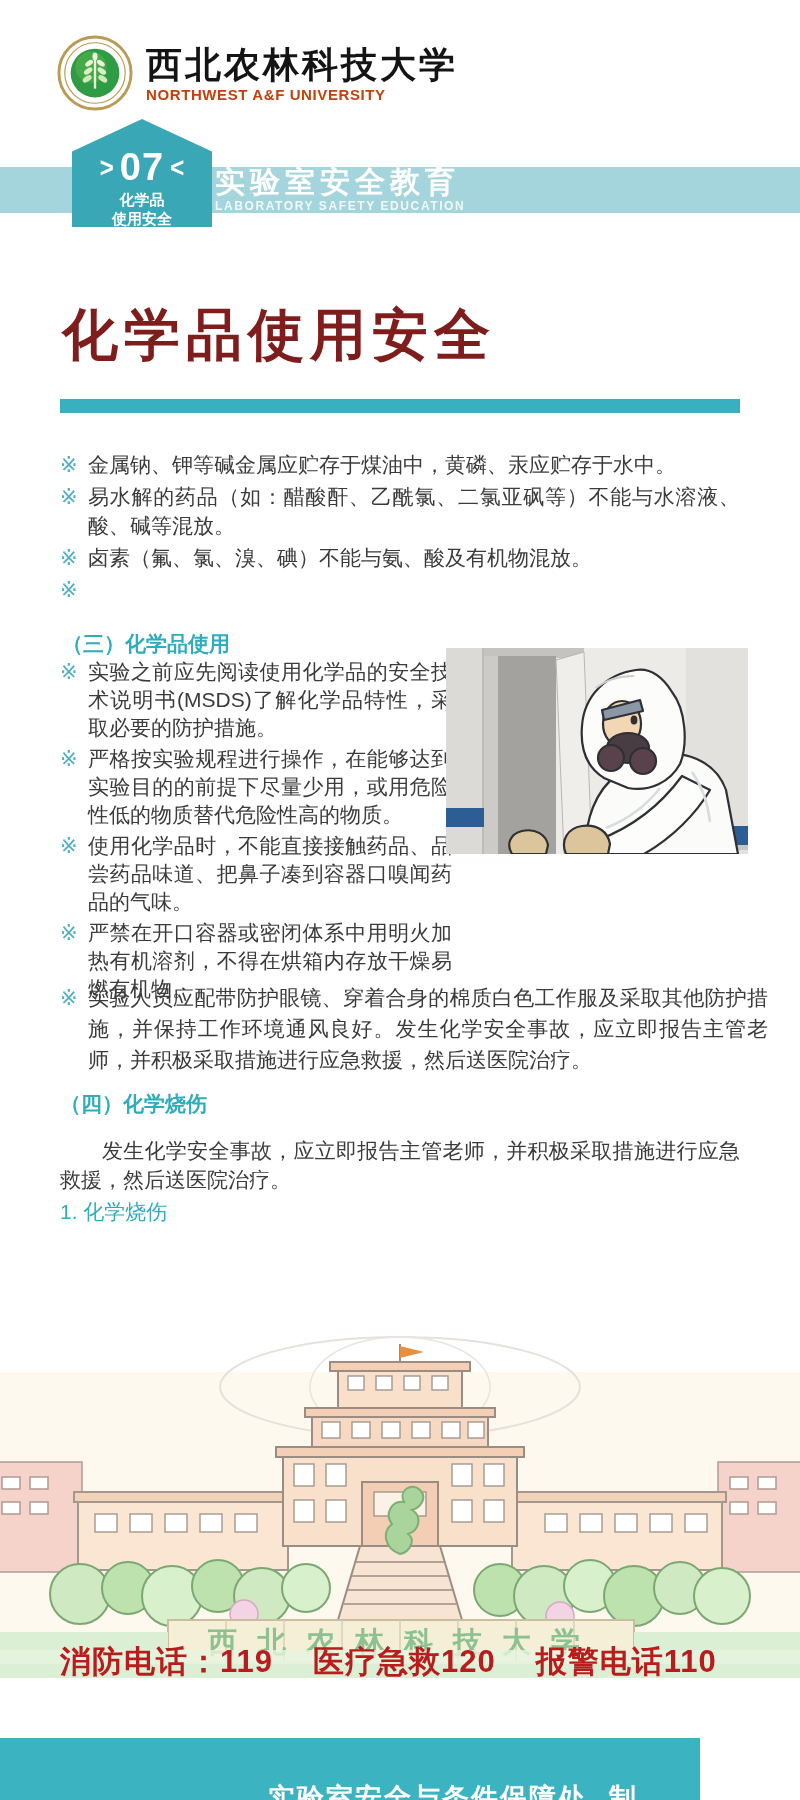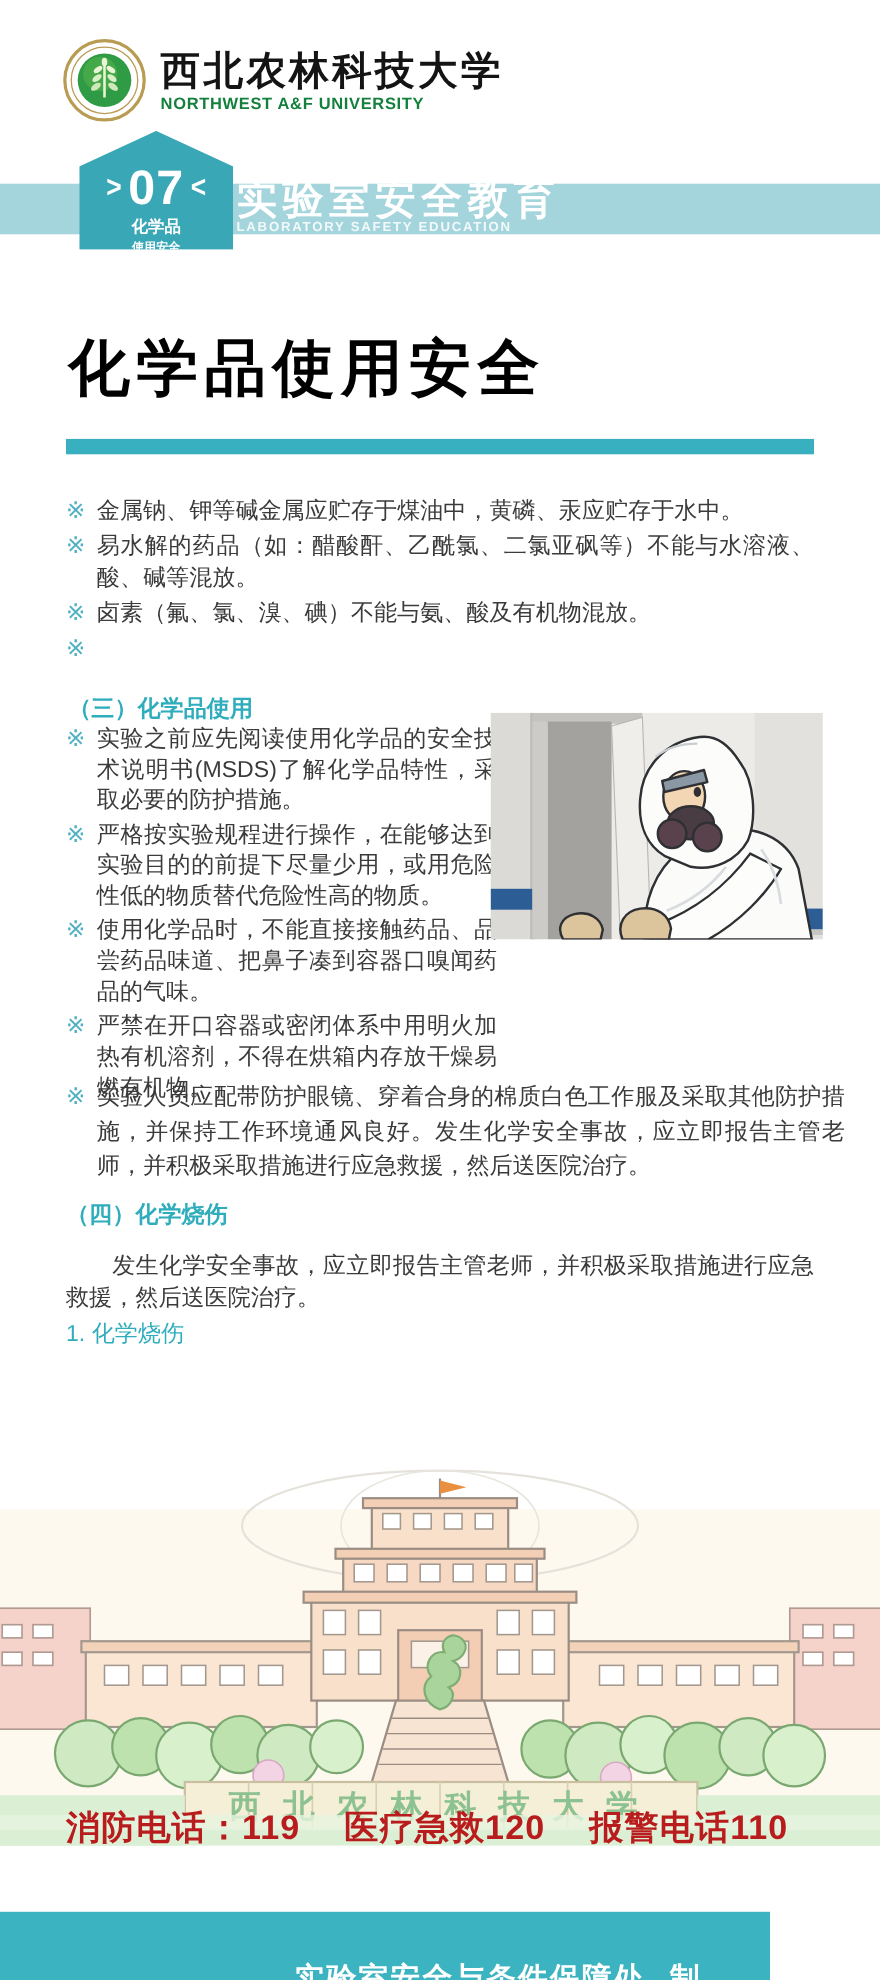--- a/index.html
+++ b/index.html
@@ -4,39 +4,39 @@
 <style>
   html,body{margin:0;padding:0;}
   body{width:800px;height:1800px;position:relative;background:#ffffff;
        font-family:"Liberation Sans","DejaVu Sans",sans-serif;overflow:hidden;}
 
   
   .header{position:absolute;top:34px;left:56px;display:flex;align-items:center;gap:12px;}
   .uni-names{display:flex;flex-direction:column;}
   .uni-cn{font-family:"DejaVu Serif","Liberation Serif",serif;font-weight:bold;
           font-size:36px;color:#141414;letter-spacing:3px;line-height:40px;}
-  .uni-en{font-size:15px;font-weight:bold;color:#15803d;letter-spacing:0.6px;margin-top:2px;}
+  .uni-en{font-size:15px;font-weight:bold;color:#c2410c;letter-spacing:0.6px;margin-top:2px;}
 
   
   .band{position:absolute;top:167px;left:0;width:800px;height:46px;background:#a5d5dc;}
   .banner-text{position:absolute;top:166px;left:215px;color:#ffffff;}
-  .banner-cn{font-size:37px;font-weight:900;letter-spacing:5px;line-height:32px;text-align:right;}
+  .banner-cn{font-size:30px;font-weight:900;letter-spacing:5px;line-height:32px;}
   .banner-en{font-size:12px;font-weight:bold;color:rgba(255,255,255,0.85);letter-spacing:1.6px;margin-top:1px;}
   .badge{position:absolute;top:119px;left:72px;width:140px;height:108px;background:#3aa7b6;
          clip-path:polygon(50% 0,100% 30%,100% 100%,0 100%,0 30%);
          display:flex;flex-direction:column;align-items:center;color:#fff;}
   .badge-num-row{margin-top:27px;display:flex;align-items:center;gap:6px;font-weight:900;}
   .badge-arrow{font-size:24px;font-weight:900;transform:scaleY(1.15);}
-  .badge-num{font-size:44px;letter-spacing:1px;}
+  .badge-num{font-size:38px;letter-spacing:1px;}
   .badge-l1{font-size:15px;font-weight:bold;margin-top:1px;line-height:19px;}
-  .badge-l2{font-size:11px;font-weight:bold;line-height:19px;}
+  .badge-l2{font-size:15px;font-weight:bold;line-height:19px;}
 
   
   .page-title{position:absolute;top:298px;left:62px;font-size:56px;font-weight:900;
-              color:#000000;letter-spacing:6px;}
+              color:#7f1d1d;letter-spacing:6px;}
   .title-bar{position:absolute;top:399px;left:60px;width:680px;height:14px;background:#39b0bf;}
 
   
   .txt{font-size:21px;line-height:29px;color:#3b3b3b;text-align:justify;}
   .bullet{position:relative;padding-left:28px;margin-bottom:3px;}
   .bullet .mk{position:absolute;left:0;top:0;color:#4fb0c2;}
   .storage-list{position:absolute;top:450px;left:60px;width:680px;}
   .sec-head{font-size:21px;font-weight:bold;color:#2fadbd;}
   .sec3-head{position:absolute;top:630px;left:62px;}
   .two-col{position:absolute;top:658px;left:60px;width:680px;}

